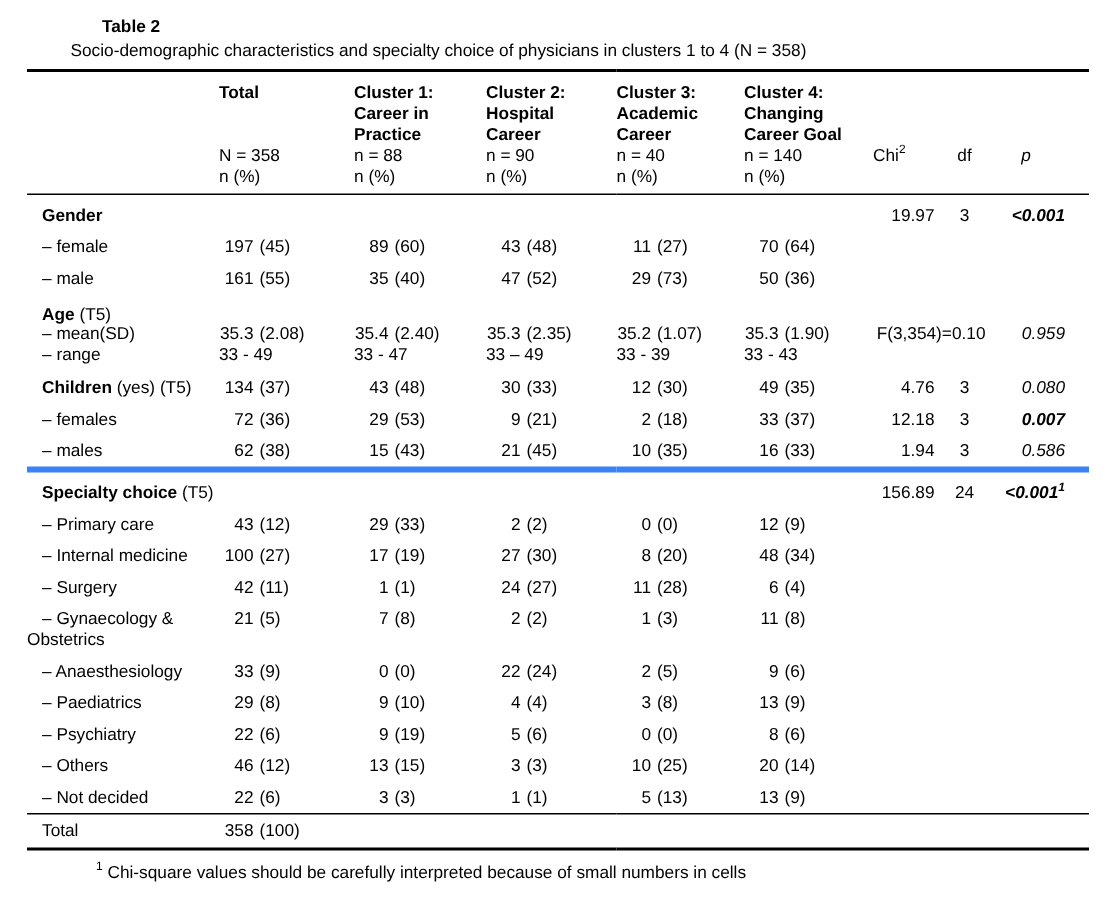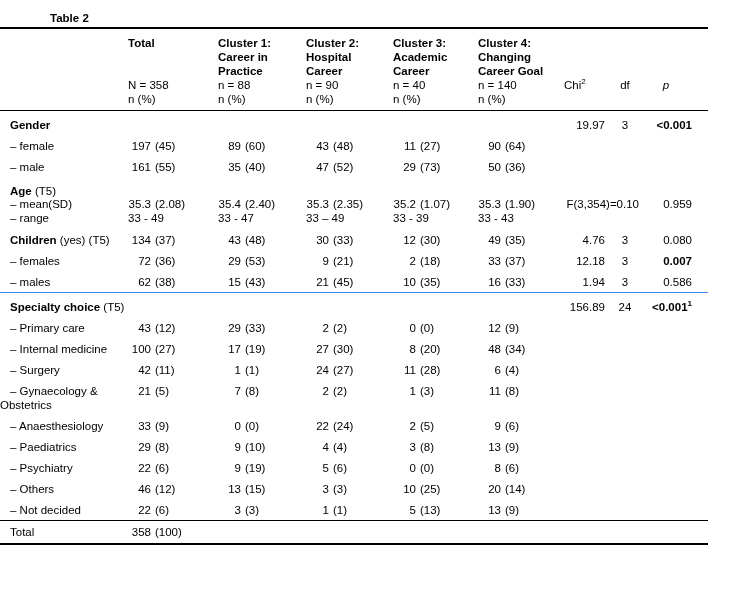--- a/index.html
+++ b/index.html
@@ -2,21 +2,21 @@
 <html><head>
 <meta charset="utf-8">
 <style>
   html, body { margin: 0; padding: 0; }
   body {
     width: 740px; height: 600px; overflow: hidden;
     background: #ffffff; color: #000000;
     font-family: "Liberation Sans", "DejaVu Sans", sans-serif;
     font-size: 11.5px; line-height: 14px;
   }
-  .page { padding: 11px 14px 0 0; }
+  .page { padding: 11px 14px 0 18px; }
   .title { font-weight: bold; margin: 0 0 2px 50px; }
   .subtitle { margin: 0 0 5px 29px; }
 
   table.main {
     border-collapse: collapse; table-layout: fixed;
     width: 708px; border-top: 2px solid #000;
   }
   th, td { vertical-align: top; text-align: left; font-weight: normal; padding: 0; }
 
   thead th { border-bottom: 1px solid #000; padding-top: 7px; padding-bottom: 4px; }
@@ -24,46 +24,47 @@
   .h-sub   { white-space: pre-line; line-height: 14px; }
   .h-stat  { padding-top: 42px; line-height: 14px; }
   .h-stat.center { text-align: center; }
   .h-stat.italic { font-style: italic; }
   th.col-p .h-stat { text-align: center; padding-right: 16px; }
 
   tr.section td { padding-top: 7px; padding-bottom: 3px; }
   tr.section.tightBottom td { padding-bottom: 0; }
   tr.item td    { padding-top: 4px; padding-bottom: 3px; }
   tr.tight td   { padding-top: 0;   padding-bottom: 1px; line-height: 13px; }
-  tr.ruleAbove td { border-top: 1px solid #3b82f6; }
+  tr.ruleAbove td { border-top: 4px solid #3b82f6; }
   tr.totalRow td { border-top: 1px solid #000; border-bottom: 2px solid #000;
                    padding-top: 4px; padding-bottom: 4px; }
 
   td.lbl .lblwrap { padding-left: 10px; text-indent: -10px; white-space: pre-line; margin-top: 32px; }
   .lbl-bold { font-weight: bold; }
 
   td.val { white-space: nowrap; }
   .num { display: inline-block; min-width: 23px; text-align: right; }
   .pct { margin-left: 4px; }
 
   td.chi { text-align: right; padding-right: 5px; white-space: nowrap; }
   td.df  { text-align: center; white-space: nowrap; }
   td.chispan { text-align: right; padding-right: 1px; white-space: nowrap; }
-  td.pv  { text-align: right; padding-right: 16px; white-space: nowrap; }
+  td.pv  { text-align: right; padding-right: 16px; white-space: nowrap; font-style: italic; }
   .bold { font-weight: bold; }
 
   sup { font-size: 8px; vertical-align: super; line-height: 0; }
 
   .footnote { margin: 8px 0 0 46px; }
 </style>
 </head>
 <body>
 
 <div class="page">
   <p class="title">Table 2</p>
+  <p class="subtitle">Socio-demographic characteristics and specialty choice of physicians in clusters 1 to 4 (N = 358)</p>
 
   <table class="main">
     <colgroup>
       <col style="width:128px">
         <col style="width:90px">
         <col style="width:88px">
       <col style="width:87px">
         <col style="width:85px">
         <col style="width:86px">
       <col style="width:46px">
@@ -128,21 +129,21 @@
           <td class="chi">19.97</td>
           <td class="df">3</td>
           <td class="pv bold">&lt;0.001</td>
         </tr>
         <tr class="item">
           <td class="lbl"><span class="lblwrap">– female</span></td>
           <td class="val"><span class="num">197</span><span class="pct">(45)</span></td>
           <td class="val"><span class="num">89</span><span class="pct">(60)</span></td>
           <td class="val"><span class="num">43</span><span class="pct">(48)</span></td>
           <td class="val"><span class="num">11</span><span class="pct">(27)</span></td>
-          <td class="val"><span class="num">90</span><span class="pct">(64)</span></td>
+          <td class="val"><span class="num">70</span><span class="pct">(64)</span></td>
           <td class="chi"></td>
           <td class="df"></td>
           <td class="pv"></td>
         </tr>
         <tr class="item">
           <td class="lbl"><span class="lblwrap">– male</span></td>
           <td class="val"><span class="num">161</span><span class="pct">(55)</span></td>
           <td class="val"><span class="num">35</span><span class="pct">(40)</span></td>
           <td class="val"><span class="num">47</span><span class="pct">(52)</span></td>
           <td class="val"><span class="num">29</span><span class="pct">(73)</span></td>
@@ -334,13 +335,14 @@
           <td class="val"></td>
           <td class="val"></td>
           <td class="val"></td>
           <td class="chi"></td>
           <td class="df"></td>
           <td class="pv"></td>
         </tr>
       </tbody>
   </table>
 
+  <p class="footnote"><sup>1</sup> <span>Chi-square values should be carefully interpreted because of small numbers in cells</span></p>
 </div>
 
 </body></html>

